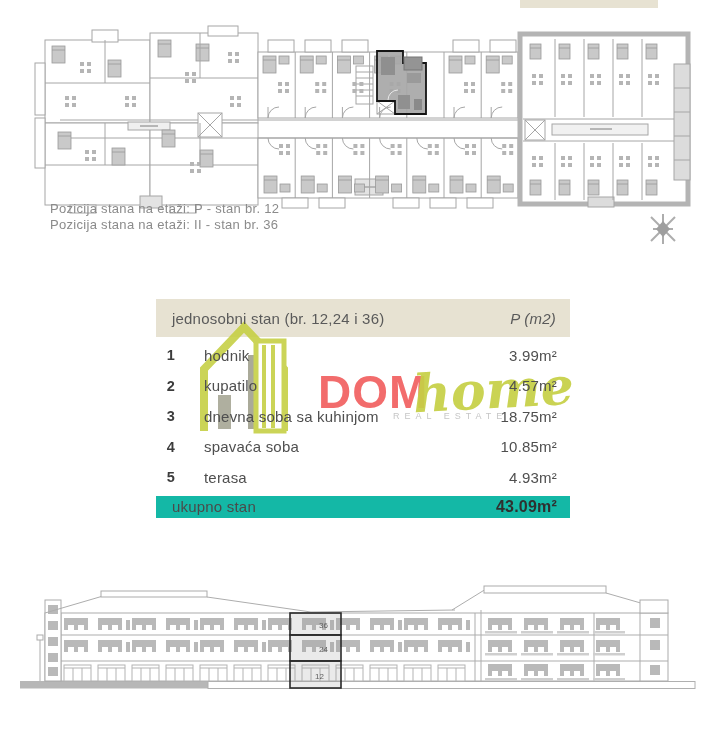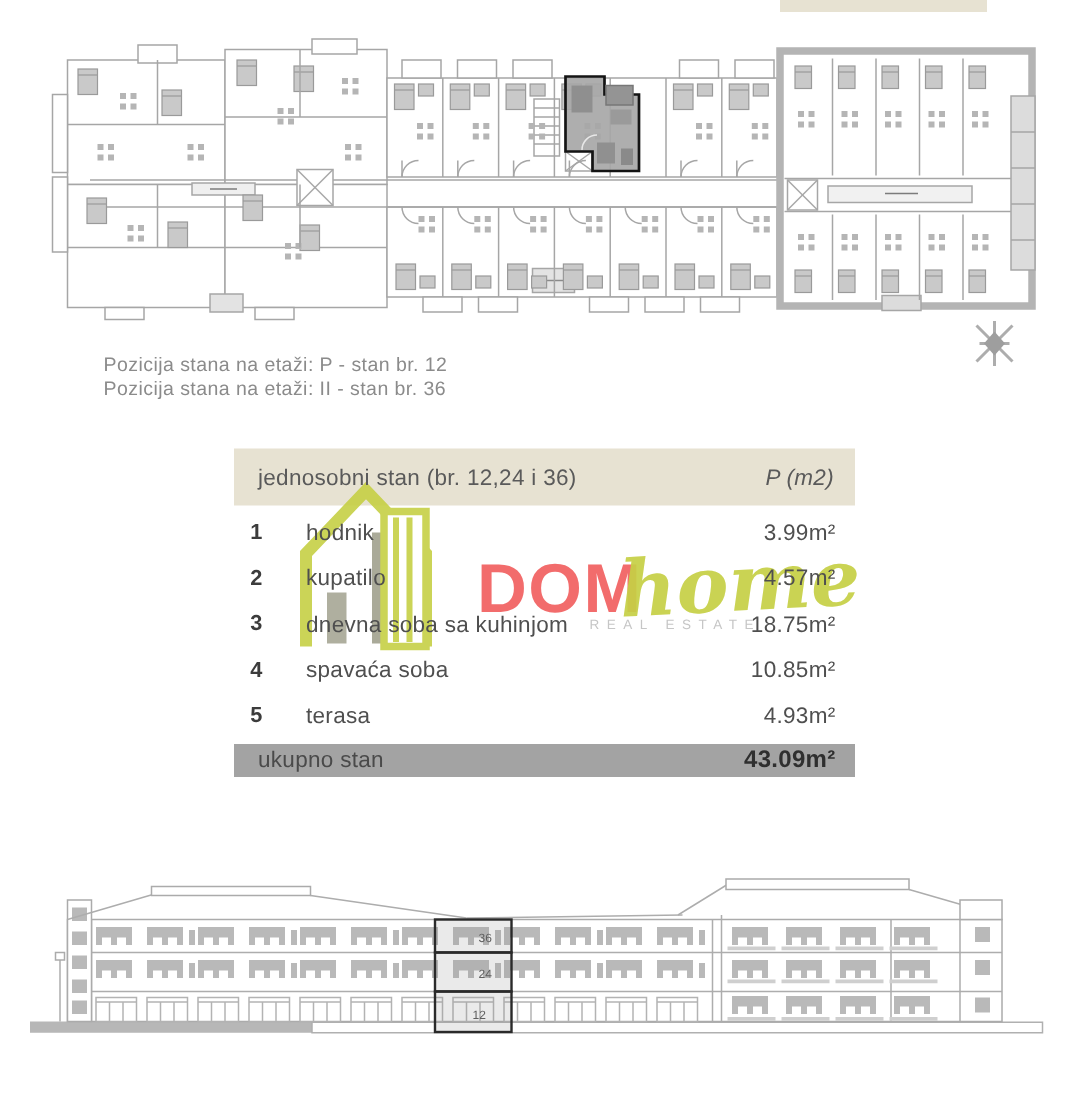--- a/index.html
+++ b/index.html
@@ -6,35 +6,35 @@
   .page{position:relative;width:715px;height:744px;background:#fff;overflow:hidden;
         font-family:"Liberation Sans",sans-serif;}
 
   
   .top-strip{position:absolute;left:520px;top:0;width:138px;height:8px;background:#e7e2d2;}
 
   
   .fp-svg{position:absolute;left:0;top:0;width:715px;height:260px;}
 
   
-  .pos-block{position:absolute;left:50px;top:235px;font-size:13px;line-height:16.3px;
-             color:#8b8b8b;letter-spacing:.3px;margin-left:19px;}
+  .pos-block{position:absolute;left:50px;top:201px;font-size:13px;line-height:16.3px;
+             color:#8b8b8b;letter-spacing:.3px;}
 
   
   .tbl{position:absolute;left:156px;top:299px;width:414px;font-size:15px;color:#4f4f4f;
        letter-spacing:.2px;}
   .tbl-header{height:38px;background:#e7e2d2;display:flex;align-items:center;color:#5a5a5a;}
   .tbl-header .h-label{margin-left:16px;}
   .tbl-header .h-area{margin-left:auto;margin-right:14px;font-style:italic;}
   .tbl-rows{padding-top:3px;}
   .tbl-row{height:30.5px;display:flex;align-items:center;}
   .tbl-row .num{width:14px;margin-left:8px;font-weight:bold;color:#3c3c3c;text-align:center;font-size:14.5px;}
   .tbl-row .lbl{margin-left:26px;}
   .tbl-row .val{margin-left:auto;margin-right:13px;}
-  .tbl-total{height:22px;background:#a3a3a3;display:flex;align-items:center;margin-top:3px;}
+  .tbl-total{height:22px;background:#14b8a6;display:flex;align-items:center;margin-top:3px;}
   .tbl-total .t-lbl{margin-left:16px;color:#4a4a4a;}
   .tbl-total .t-val{margin-left:auto;margin-right:13px;font-weight:bold;font-size:16px;color:#2f2f2f;}
   
   .tbl span{position:relative;z-index:3;}
 
   
   .watermark{position:absolute;left:192px;top:315px;width:330px;height:122px;z-index:2;pointer-events:none;}
   .wm-dom{position:absolute;left:126px;top:50px;font-size:46px;font-weight:bold;color:#ef4444;
           opacity:.78;letter-spacing:1px;}
   .wm-home{position:absolute;left:221px;top:44px;font-size:52px;font-style:italic;font-weight:bold;

